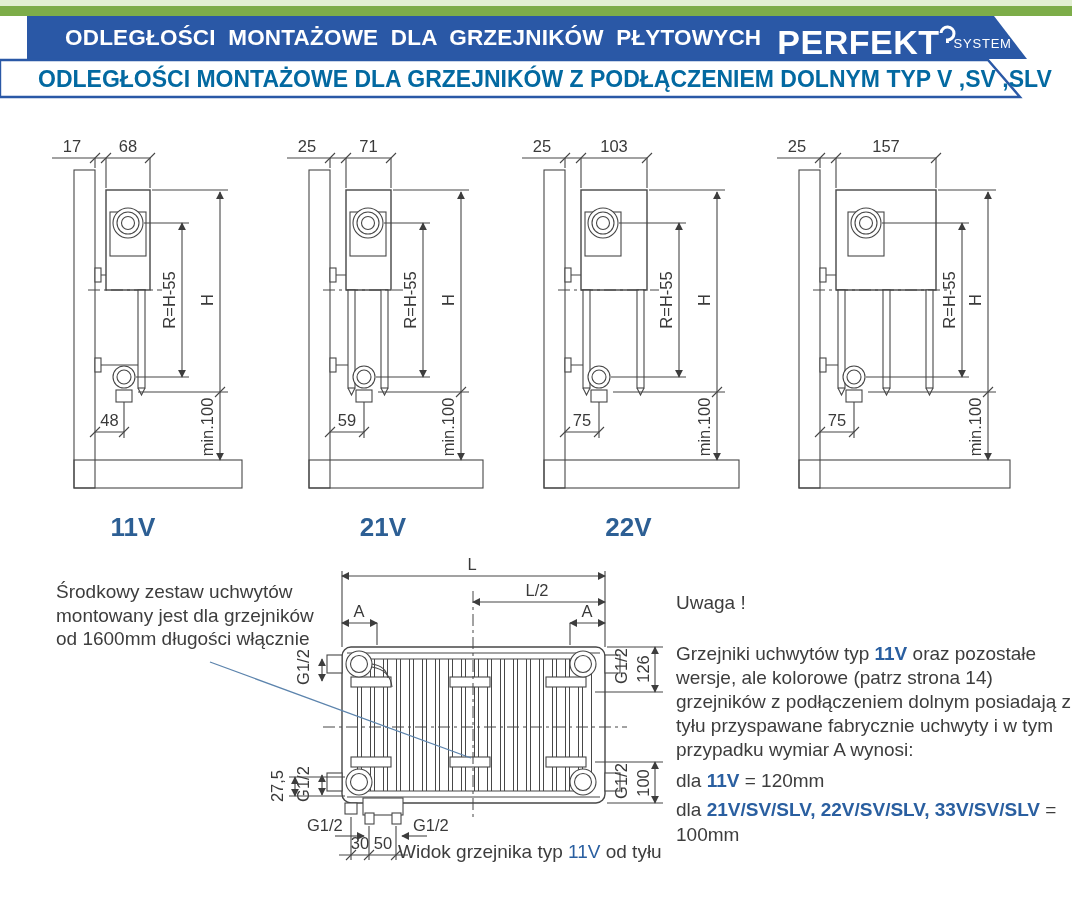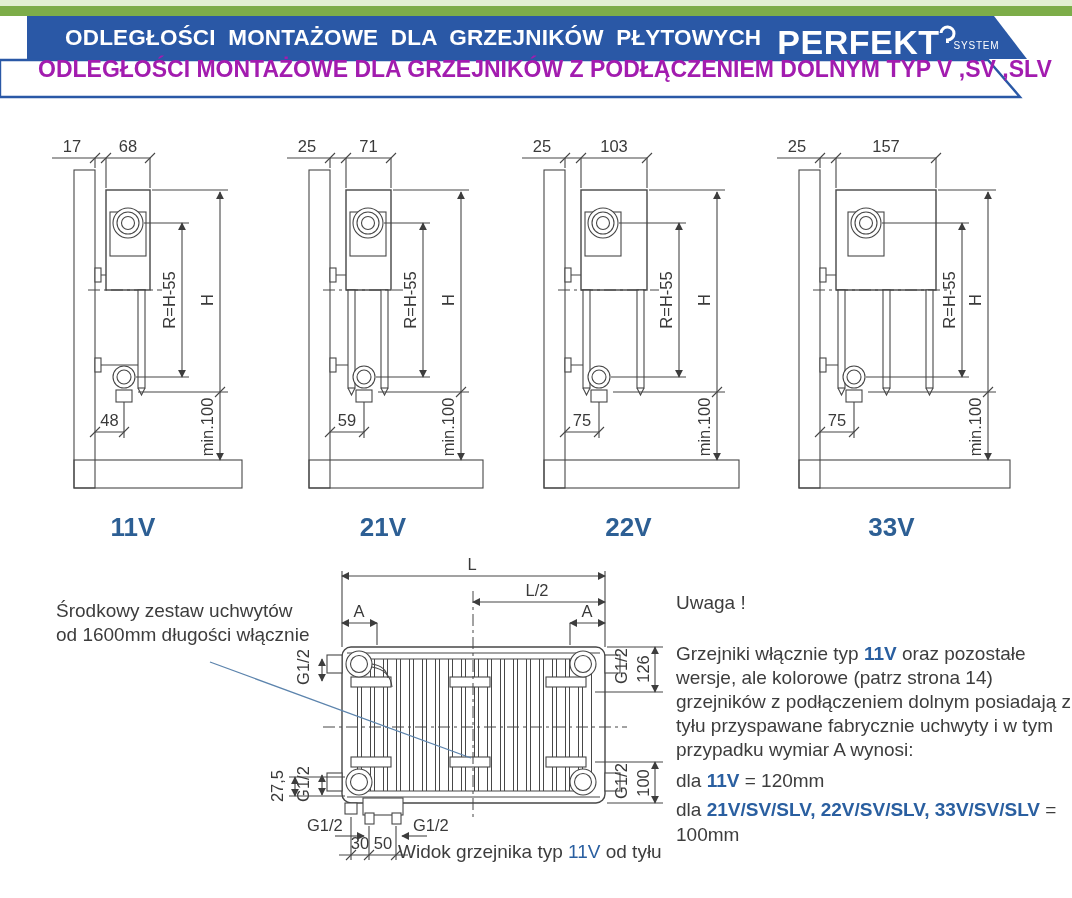--- a/index.html
+++ b/index.html
@@ -8,35 +8,35 @@
   
   .strip-light{position:absolute;top:0;left:0;width:100%;height:6px;background:#e2f0d2;}
   .strip-green{position:absolute;top:6px;left:0;width:100%;height:10px;background:#7dad49;}
   .ribbon-blue{position:absolute;top:16px;left:0;width:1000px;height:43px;background:#2a58a6;
       clip-path:polygon(0 0,96.7% 0,100% 100%,0 100%);
       display:flex;align-items:center;padding-left:38px;box-sizing:border-box;margin-left:27px;}
   .title{color:#fff;font-weight:bold;font-size:22.5px;word-spacing:6px;letter-spacing:.2px;white-space:nowrap;}
   .logo{display:flex;align-items:flex-end;margin-left:16px;}
   .logo-main{color:#fff;font-weight:800;font-size:34px;letter-spacing:.5px;line-height:26px;}
   .logo-hook{margin-left:-1px;margin-bottom:10px;}
-  .logo-sub{color:#fff;font-size:10px;letter-spacing:.8px;margin-left:-2px;margin-bottom:4px;}
+  .logo-sub{color:#fff;font-size:13px;letter-spacing:.8px;margin-left:-2px;margin-bottom:4px;}
   .ribbon-white-svg{position:absolute;top:58px;left:0;}
-  .subtitle{position:absolute;top:56px;left:38px;font-size:23px;font-weight:600;color:#a21caf;white-space:nowrap;}
+  .subtitle{position:absolute;top:66px;left:38px;font-size:23px;font-weight:600;color:#0369a1;white-space:nowrap;}
   
   .diag{position:absolute;top:140px;}
   .diag-label{position:absolute;top:512px;font-size:26px;font-weight:600;color:#2d5f94;text-align:center;}
   svg .ln{stroke:#474747;fill:none;stroke-width:1.1px;}
   svg .lt{stroke:#474747;fill:none;stroke-width:1.4px;}
   svg .wfill{fill:#fff;}
   svg .dim{font-family:"Liberation Sans",sans-serif;font-size:16.5px;fill:#3a3a3a;}
   svg .cl{stroke:#474747;fill:none;stroke-width:1px;stroke-dasharray:12 4 3 4;}
   .backview{position:absolute;left:265px;top:555px;}
   .leader{position:absolute;left:205px;top:656px;z-index:3;}
   
-  .note-left{position:absolute;left:56px;top:599px;font-size:19px;line-height:23.5px;color:#3d3d3d;}
+  .note-left{position:absolute;left:56px;top:580px;font-size:19px;line-height:23.5px;color:#3d3d3d;}
   .note-right{position:absolute;left:676px;top:592px;width:402px;font-size:19px;color:#3d3d3d;}
   .note-right .heading{margin-bottom:28px;}
   .note-right p{margin:0 0 6px 0;line-height:24px;}
   .dla-line{line-height:25px;margin-top:4px;}
   .blue{color:#2a5fa0;font-weight:600;}
   .caption{position:absolute;left:398px;top:841px;font-size:19px;color:#3d3d3d;}
 </style>
 </head>
 <body>
 
@@ -248,21 +248,20 @@
         <text class="dim" transform="rotate(-90 186 160)" x="186" y="160" text-anchor="middle">R=H-55</text>
         <path class="ln" d="M85 268 V298 M51 292 H85"></path>
         <path class="ln" d="M46 297 L56 287"></path>
         <path class="ln" d="M80 297 L90 287"></path>
         <text class="dim" x="68" y="286" text-anchor="middle">75</text>
       </svg></div>
 
   <div class="diag-label" style="left:32px;width:202px">11V</div>
   <div class="diag-label" style="left:279px;width:208px">21V</div>
   <div class="diag-label" style="left:514px;width:229px">22V</div>
-  <div class="diag-label" style="left:769px;width:245px">33V</div>
 
   <svg class="backview" width="430" height="332" viewBox="0 0 430 332">
     <defs>
       <pattern id="finp" width="13" height="10" patternUnits="userSpaceOnUse">
         <path d="M1.5 0 V10 M5.5 0 V10" stroke="#474747" stroke-width="1"></path>
       </pattern>
       <marker id="arw" viewBox="0 0 10 10" refX="9" refY="5" markerWidth="7.5" markerHeight="7.5" orient="auto-start-reverse">
         <path d="M0 0 L10 5 L0 10 Z" fill="#3d3d3d"></path>
       </marker>
     </defs>
@@ -340,24 +339,25 @@
     <text class="dim" x="148" y="276">G1/2</text>
     <line class="ln" x1="162" y1="281" x2="137" y2="281" marker-end="url(#arw)"></line>
   </svg>
 
   <svg class="leader" width="272" height="108" viewBox="0 0 272 108">
     <line x1="5" y1="6" x2="266" y2="102" stroke="#5c84ad" stroke-width="1.3"></line>
   </svg>
 
   <div class="note-left">
     <div>Środkowy zestaw uchwytów</div>
+    <div>montowany jest dla grzejników</div>
     <div>od 1600mm długości włącznie</div>
   </div>
 
   <div class="note-right">
     <div class="heading">Uwaga !</div>
-    <p><span>Grzejniki włącznie typ </span><span class="blue">11V</span><span> oraz pozostałe wersje, ale kolorowe (patrz strona 14) grzejników z podłączeniem dolnym posiadają z tyłu przyspawane fabrycznie uchwyty i w tym przypadku wymiar A wynosi:</span></p>
+    <p><span>Grzejniki uchwytów typ </span><span class="blue">11V</span><span> oraz pozostałe wersje, ale kolorowe (patrz strona 14) grzejników z podłączeniem dolnym posiadają z tyłu przyspawane fabrycznie uchwyty i w tym przypadku wymiar A wynosi:</span></p>
     <div class="dla-line"><span>dla </span><span class="blue">11V</span><span> = 120mm</span></div>
     <div class="dla-line"><span>dla </span><span class="blue">21V/SV/SLV, 22V/SV/SLV, 33V/SV/SLV</span><span> = 100mm</span></div>
   </div>
 
   <div class="caption"><span>Widok grzejnika typ </span><span class="blue" style="font-weight:400">11V</span><span> od tyłu</span></div>
 </div>
 
 </body></html>

